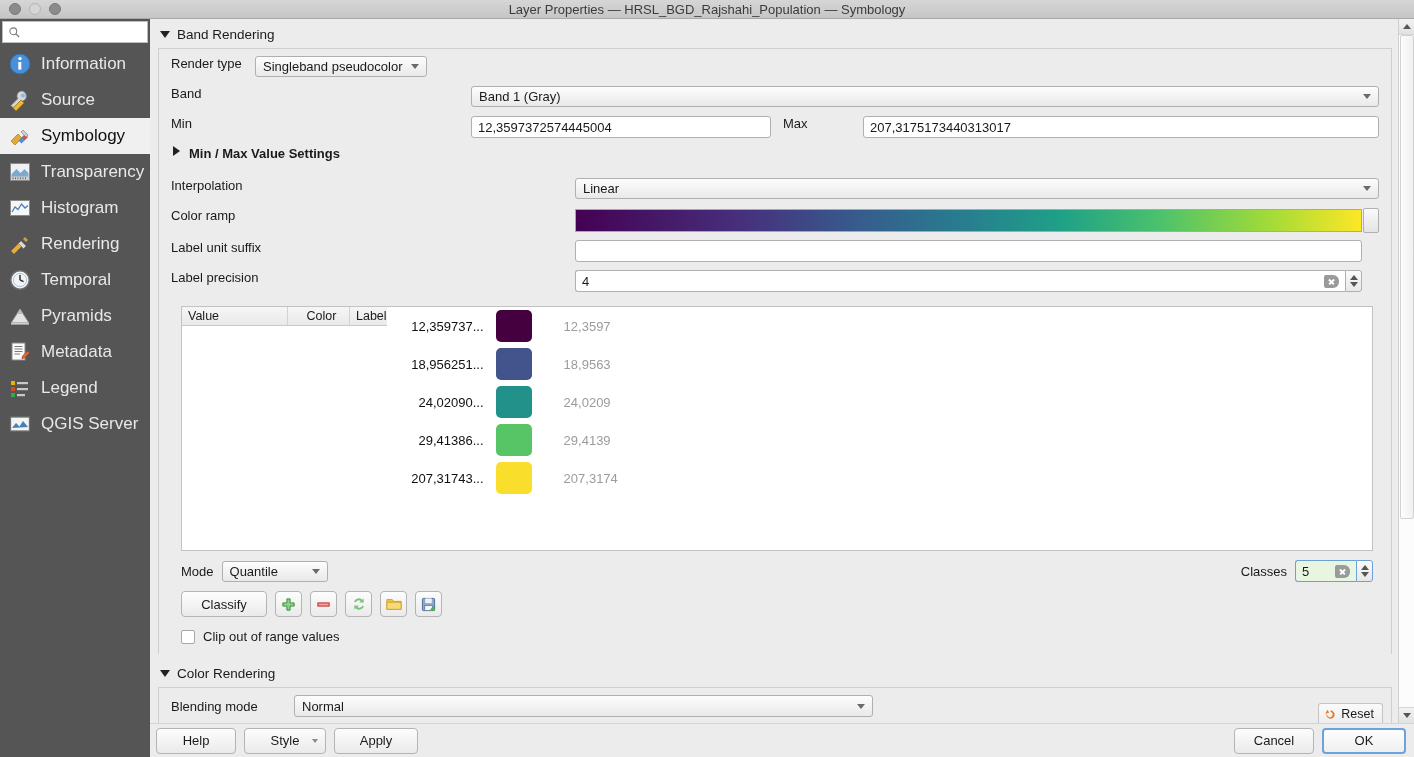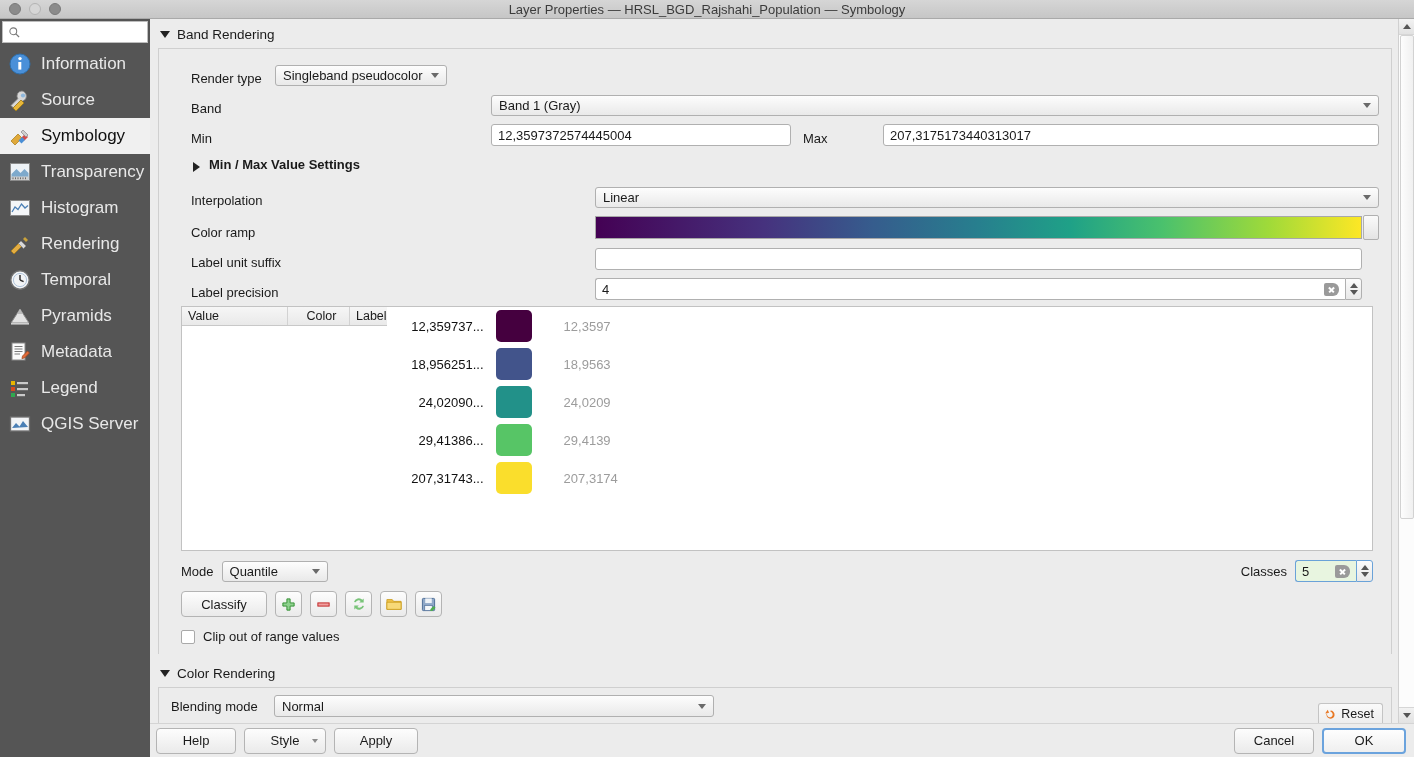--- a/index.html
+++ b/index.html
@@ -116,23 +116,22 @@
   .group-panel {
     margin: 0 6px 0 8px;
     border: 1px solid #cfcfcf;
     border-bottom: 0;
     background: #ececec;
     padding: 7px 12px 10px 12px;
   }
 
   
   .row {
-    display: flex; align-items: flex-end;
+    display: flex; align-items: flex-start;
     min-height: 30px;
-    margin-left: 20px;
   }
   .lbl { flex: 0 0 auto; font-size: 13px; }
 
   
   .combo {
     height: 21px;
     background: linear-gradient(#fdfdfd, #e9e9e9);
     border: 1px solid #b0b0b0;
     border-radius: 3px;
     display: inline-flex; align-items: center;
@@ -289,21 +288,21 @@
   }
 
   
   .cr-panel {
     margin: 0 6px 0 8px;
     border: 1px solid #cfcfcf; border-bottom: 0;
     padding: 7px 12px 6px 12px;
     position: relative;
   }
   .blend-row { display: flex; align-items: center; }
-  .blend-combo { width: 440px; height: 22px; }
+  .blend-combo { width: 579px; height: 22px; margin-left: 20px; }
 
   .reset-btn {
     position: absolute; right: 8px; bottom: -1px;
     height: 21px; padding: 0 8px 0 5px;
     background: linear-gradient(#fafafa, #ededed);
     border: 1px solid #c4c4c4; border-bottom: 0;
     border-radius: 3px 3px 0 0;
     display: flex; align-items: center; gap: 4px;
     font-size: 12.5px;
   }

